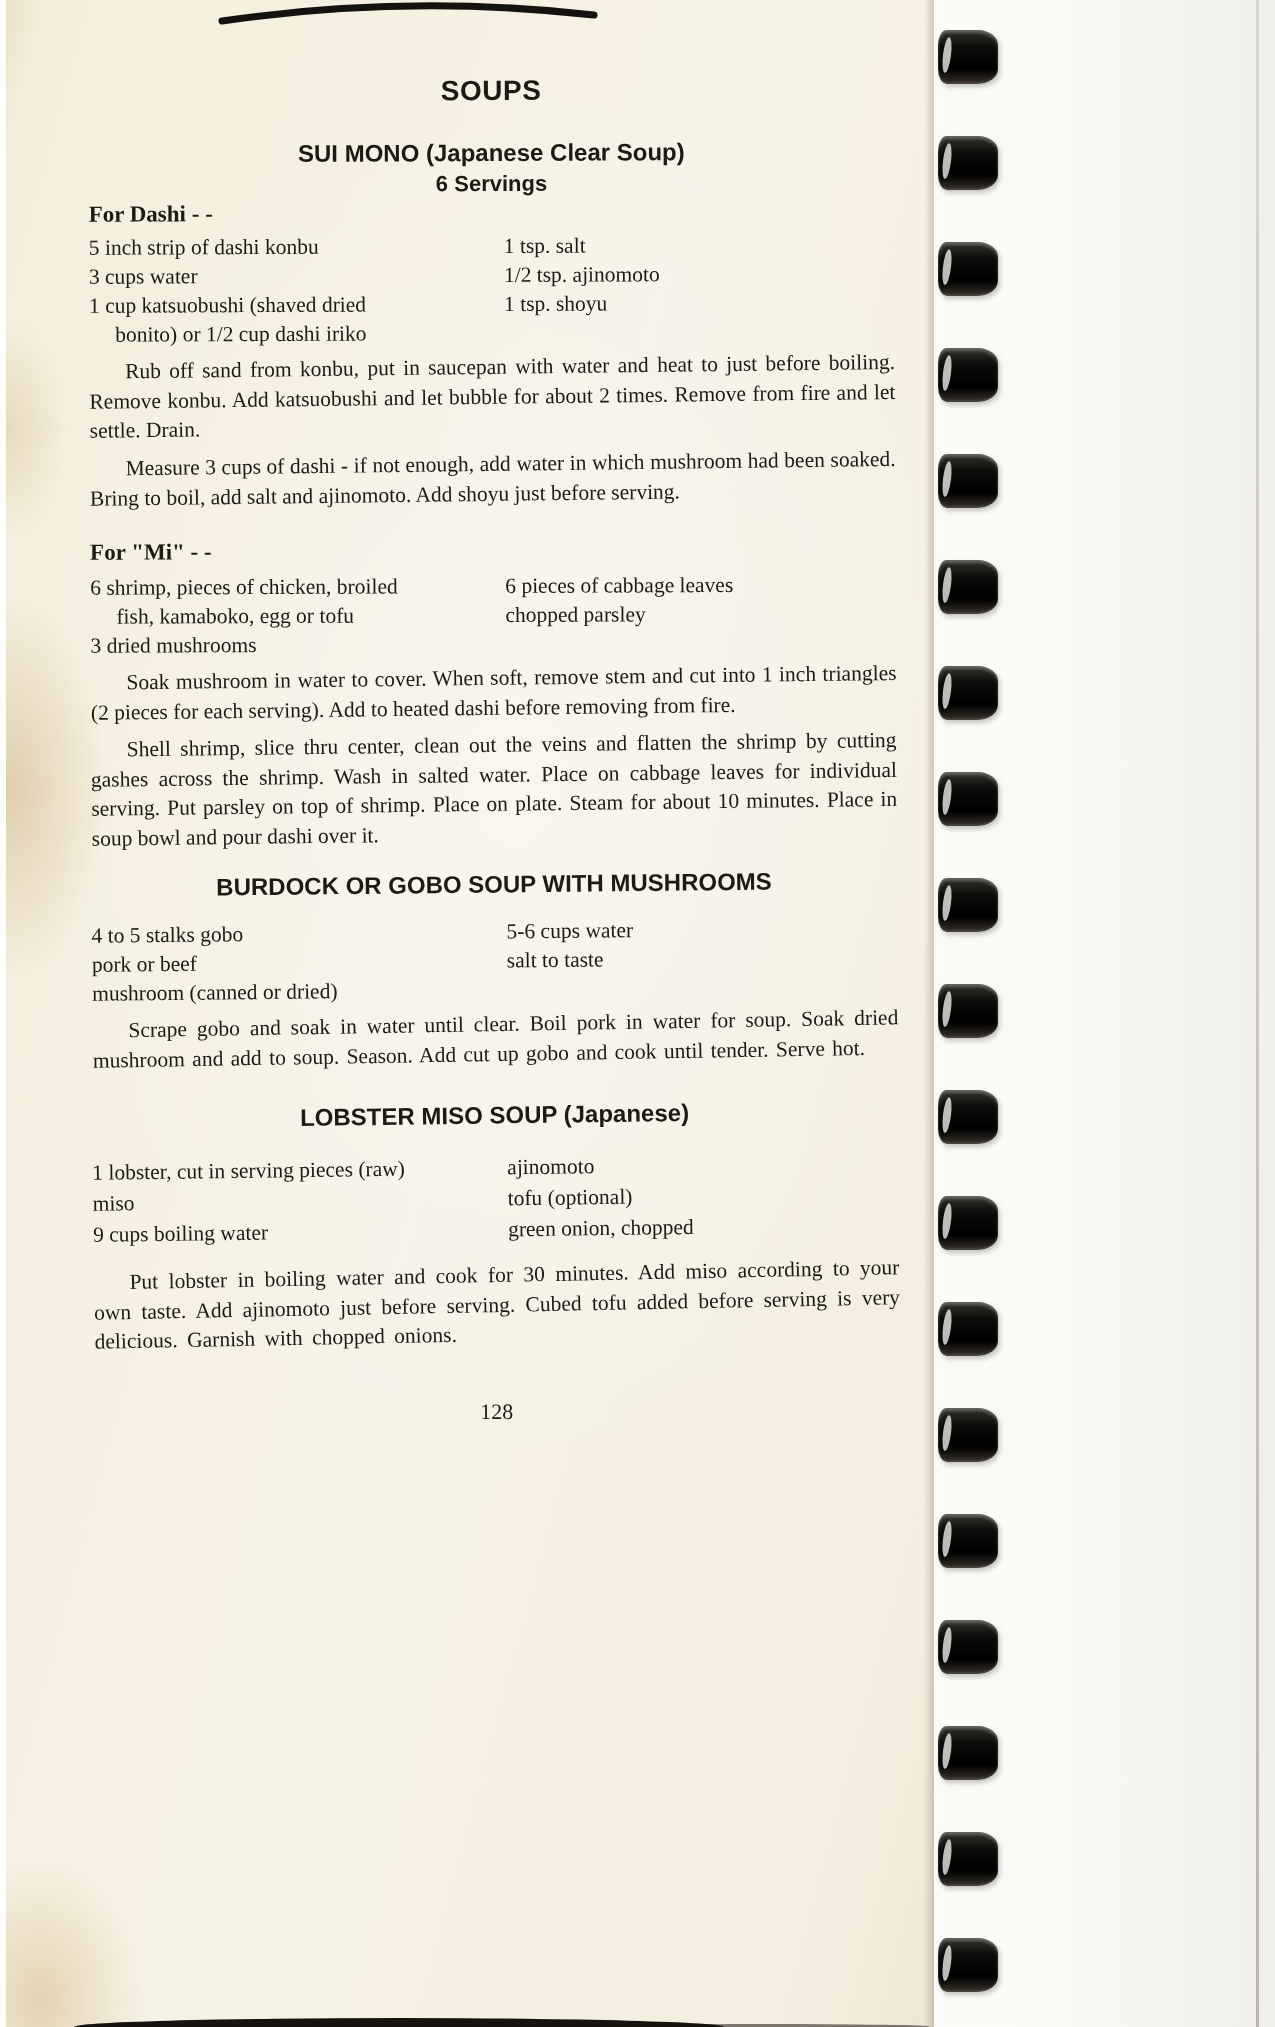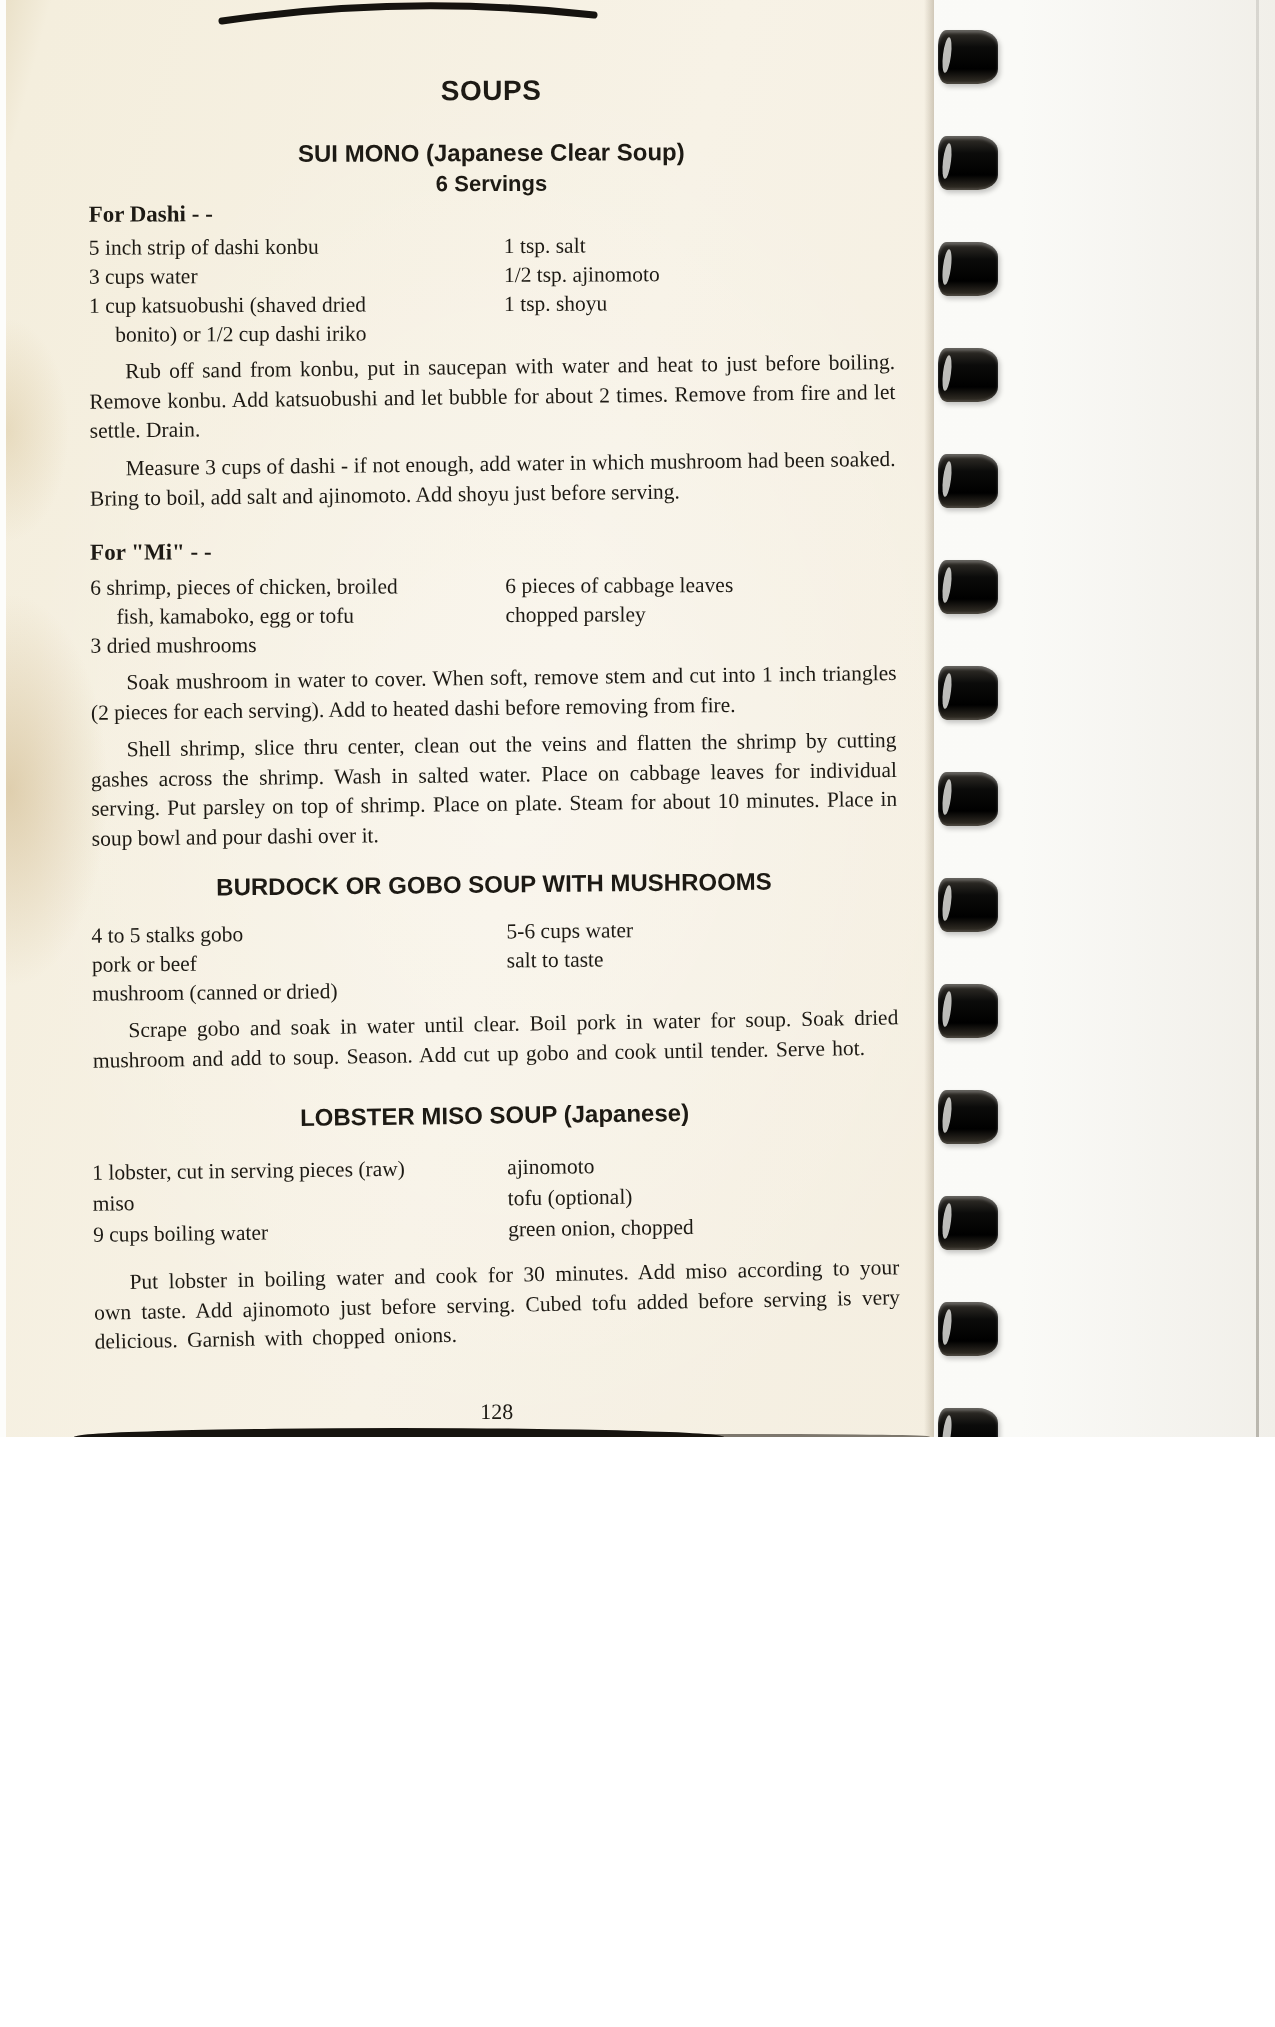--- a/index.html
+++ b/index.html
@@ -1,17 +1,17 @@
 <!DOCTYPE html>
 <html><head>
 <meta charset="utf-8">
 <style>
   html,body { margin:0; padding:0; background:#ffffff; }
   .stage {
-    position:relative; width:1275px; height:1437px; overflow:hidden;
+    position:relative; width:1275px; height:2027px; overflow:hidden;
     background:linear-gradient(90deg,#fbfbf8 0%,#fafaf7 80%,#f1efe9 100%);
     font-family:"Liberation Serif", serif;
   }
   
   .paper {
     position:absolute; left:0; top:0; width:934px; height:2027px;
     background:
       radial-gradient(140px 280px at 10px 790px, rgba(190,158,100,.40), rgba(190,158,100,0) 70%),
       radial-gradient(90px 160px at 6px 430px,  rgba(200,172,115,.30), rgba(200,172,115,0) 70%),
       radial-gradient(150px 200px at 40px 2000px, rgba(203,176,118,.45), rgba(203,176,118,0) 70%),

